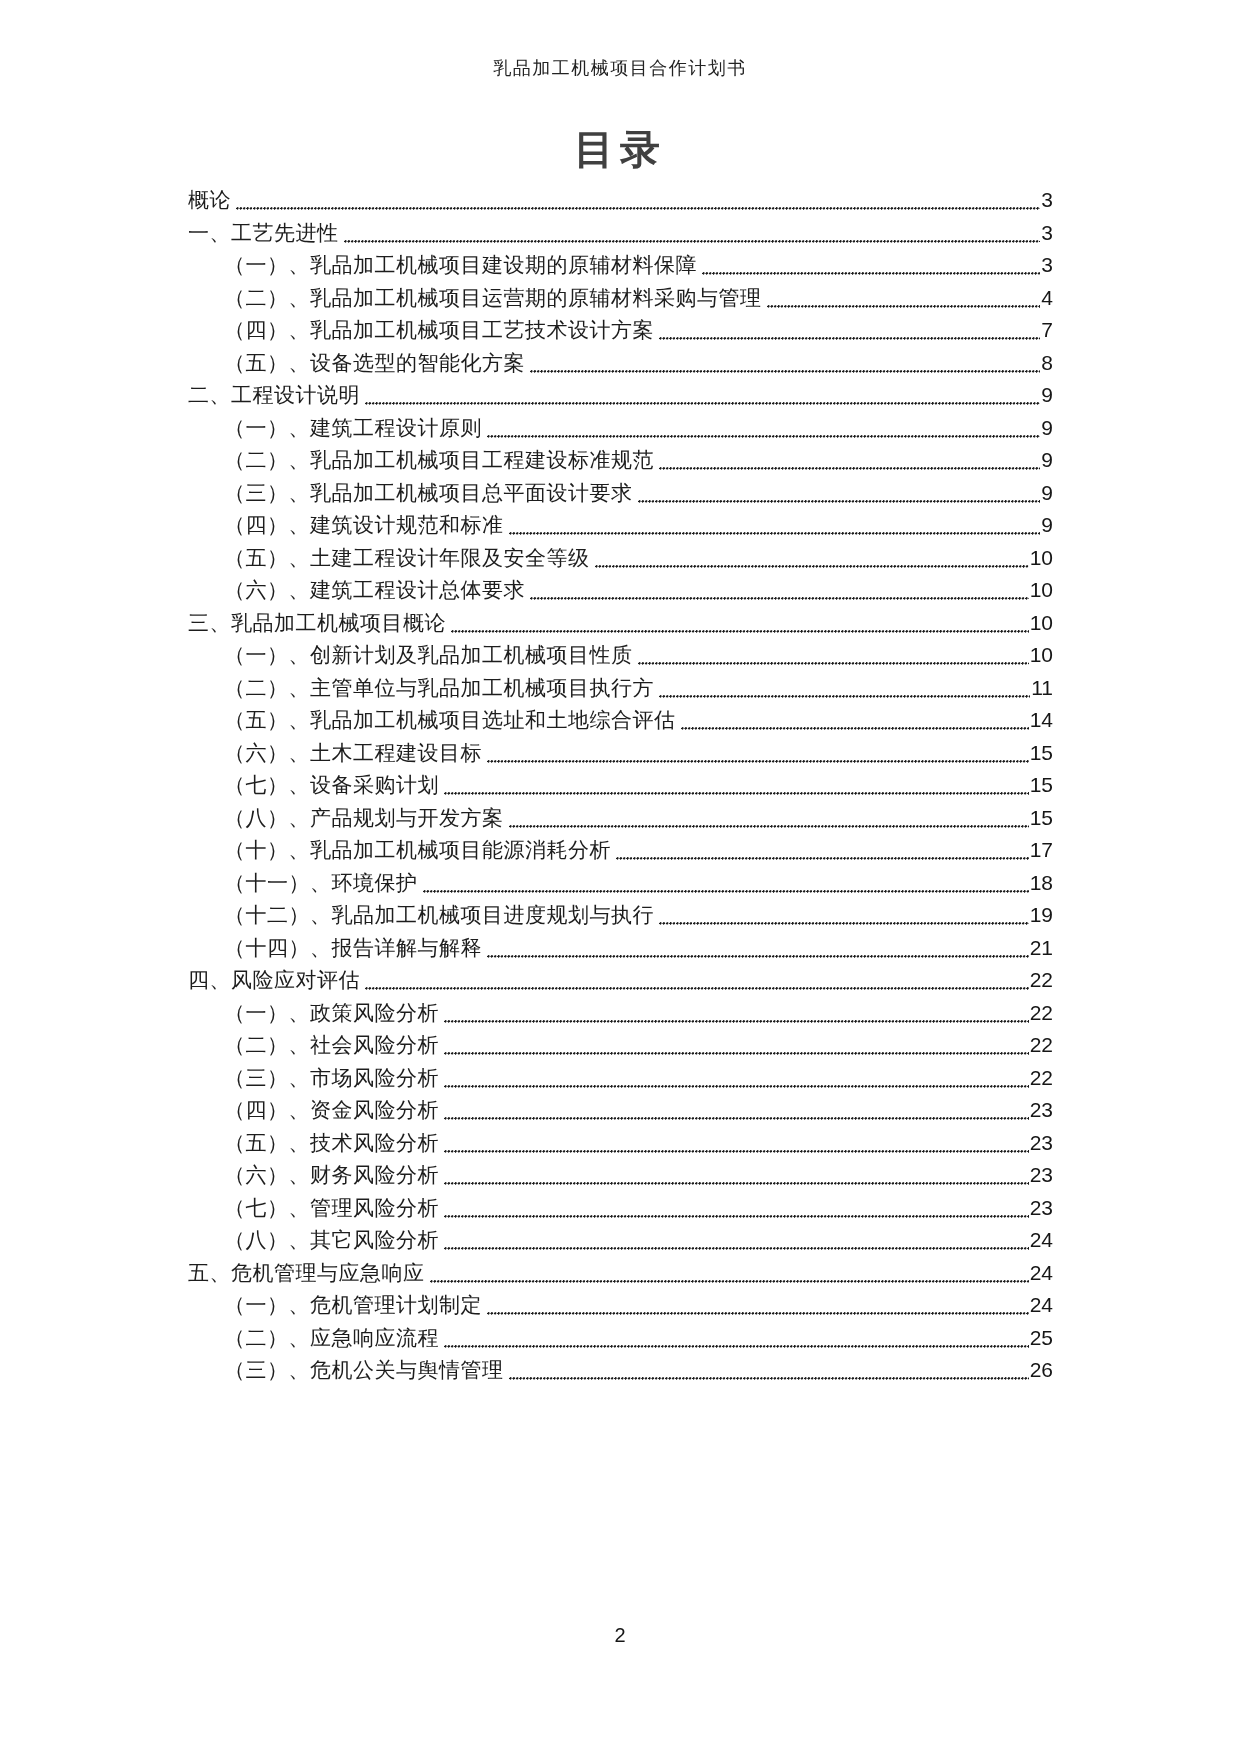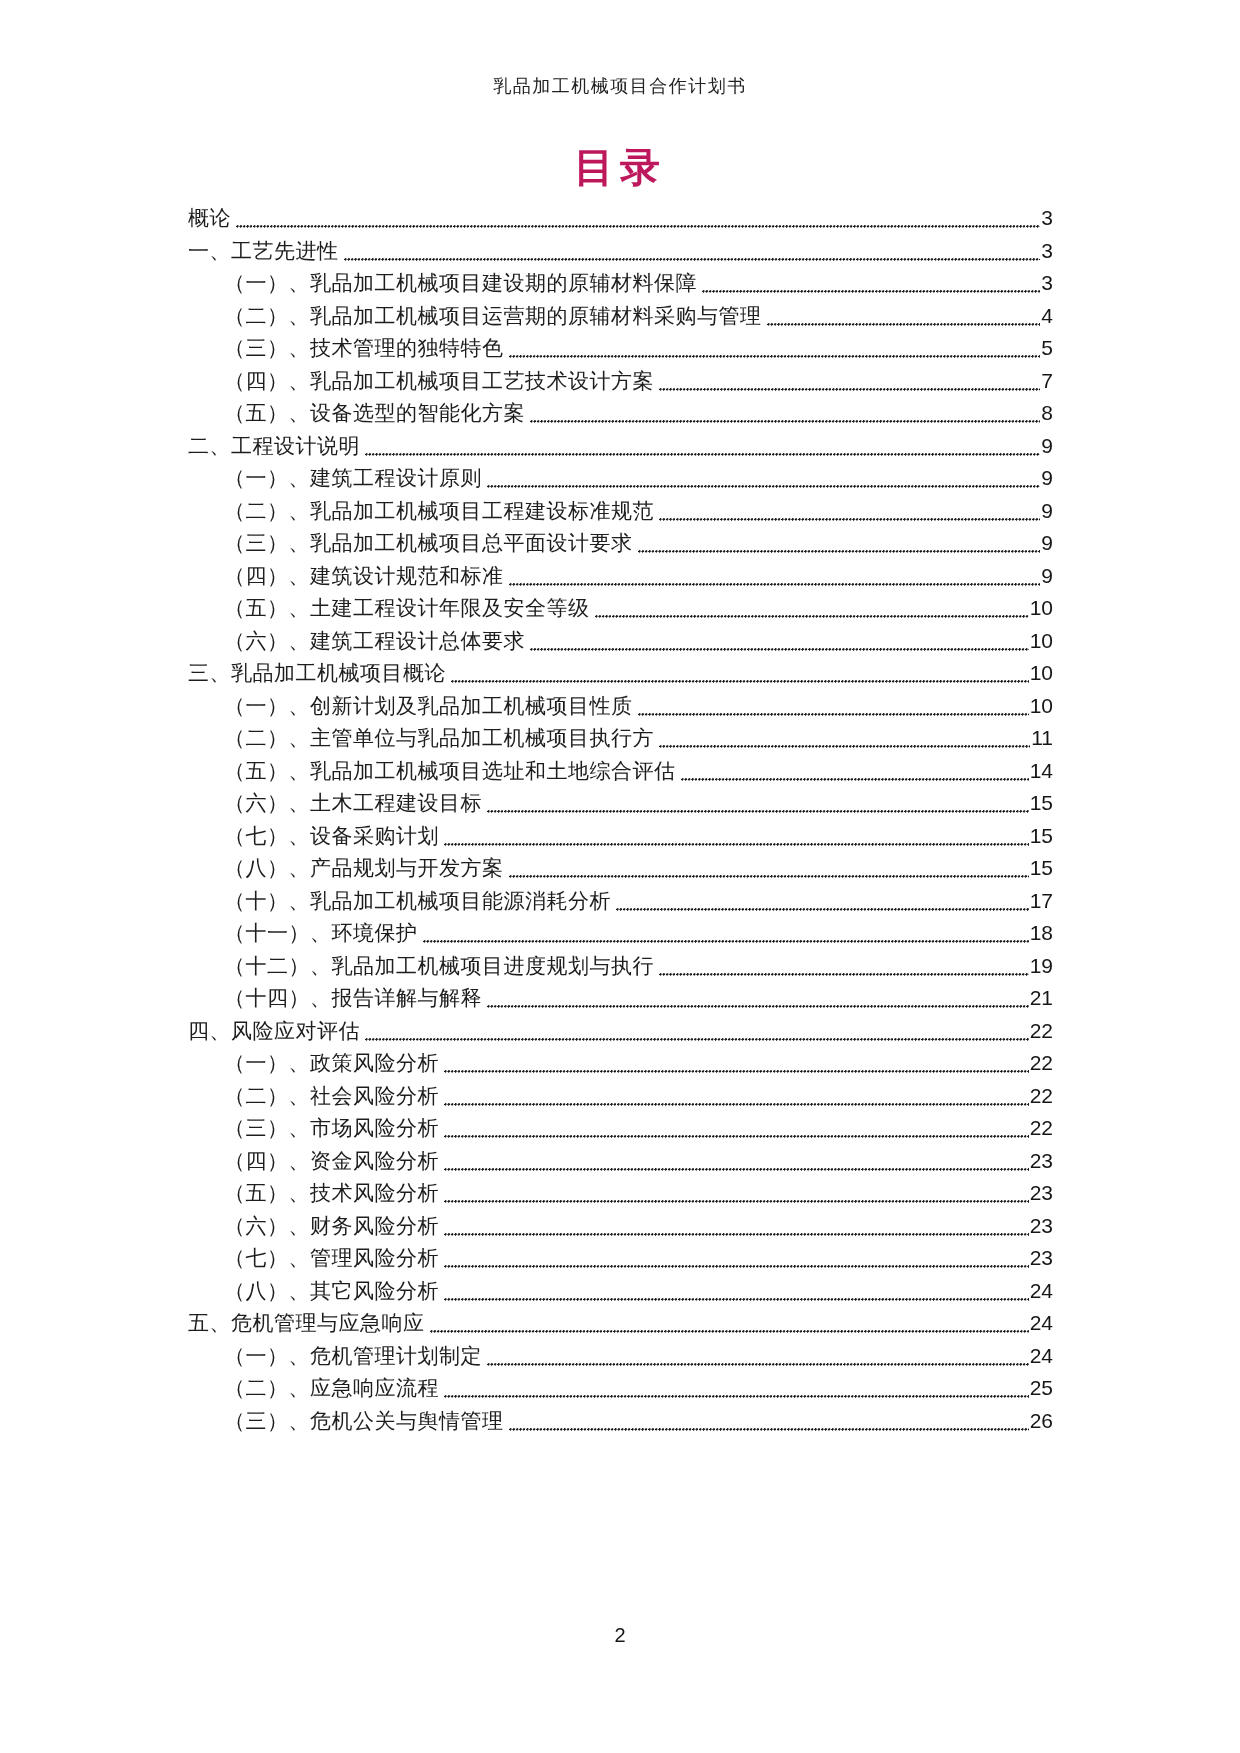--- a/index.html
+++ b/index.html
@@ -9,35 +9,35 @@
   }
   body {
     width: 1240px;
     height: 1753px;
     position: relative;
     font-family: "Liberation Serif", "DejaVu Serif", serif;
     color: #1d1d1d;
     overflow: hidden;
   }
   .page-header {
-    padding-top: 74px;
+    padding-top: 56px;
     font-size: 18px;
     line-height: 24px;
     text-align: center;
     letter-spacing: 1.5px;
     color: #222;
   }
   .doc-title {
     margin-top: 46px;
     font-size: 40px;
     line-height: 48px;
     font-weight: bold;
     text-align: center;
     letter-spacing: 6px;
-    color: #be185d;
+    color: #404040;
   }
   .toc {
     margin: 10px 187px 0 188px;
   }
   .toc-row {
     display: flex;
     align-items: flex-end;
     height: 32.5px;
     line-height: 32.5px;
     font-size: 21px;
@@ -101,25 +101,20 @@
       <span class="toc-label">（一）、乳品加工机械项目建设期的原辅材料保障</span>
       <span class="toc-leader"></span>
       <span class="toc-page">3</span>
     </div>
     <div class="toc-row level-1">
       <span class="toc-label">（二）、乳品加工机械项目运营期的原辅材料采购与管理</span>
       <span class="toc-leader"></span>
       <span class="toc-page">4</span>
     </div>
     <div class="toc-row level-1">
-      <span class="toc-label">（三）、技术管理的独特特色</span>
-      <span class="toc-leader"></span>
-      <span class="toc-page">5</span>
-    </div>
-    <div class="toc-row level-1">
       <span class="toc-label">（四）、乳品加工机械项目工艺技术设计方案</span>
       <span class="toc-leader"></span>
       <span class="toc-page">7</span>
     </div>
     <div class="toc-row level-1">
       <span class="toc-label">（五）、设备选型的智能化方案</span>
       <span class="toc-leader"></span>
       <span class="toc-page">8</span>
     </div>
     <div class="toc-row level-0">

